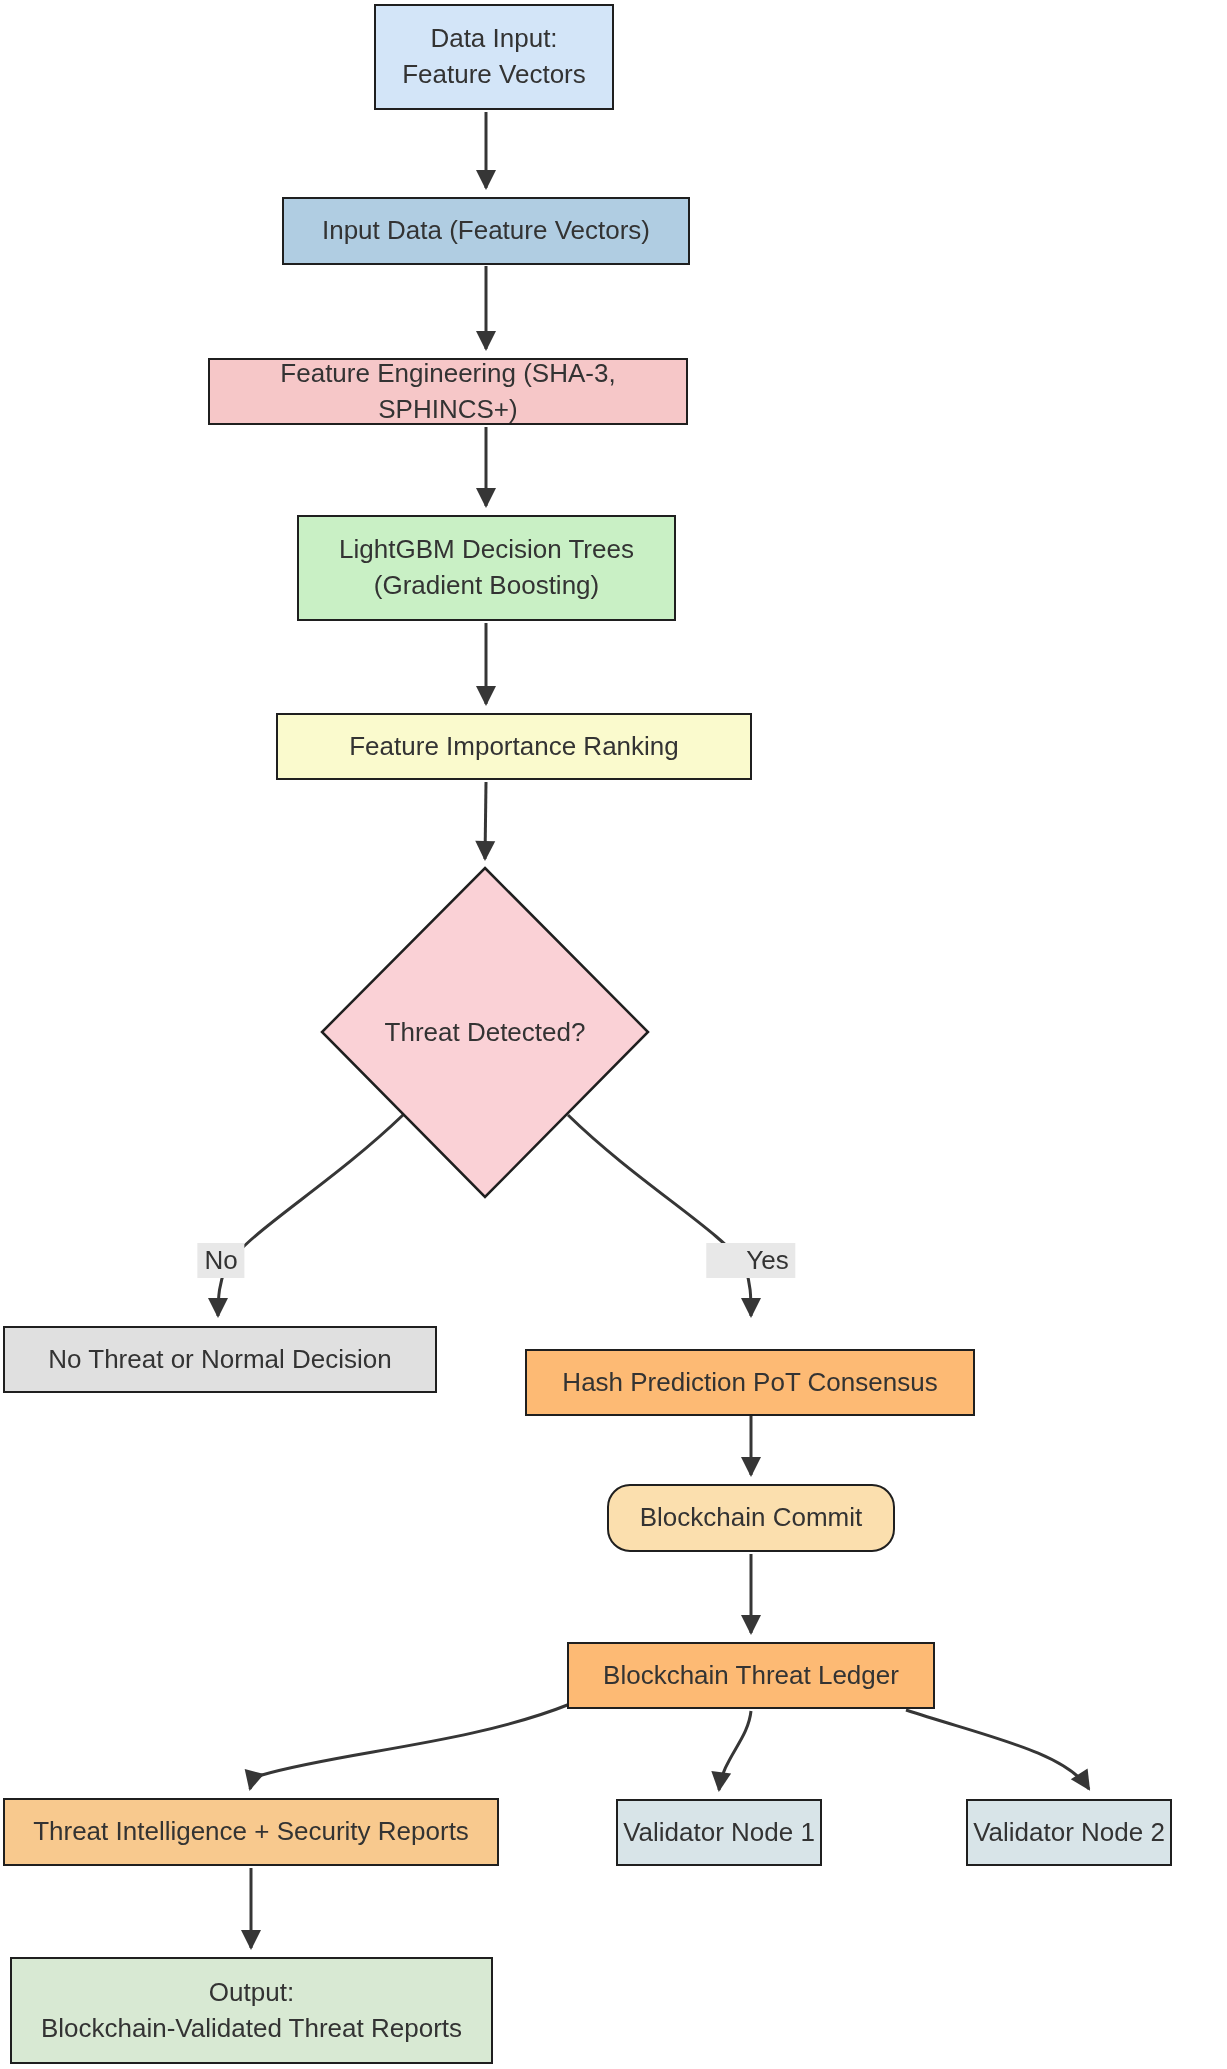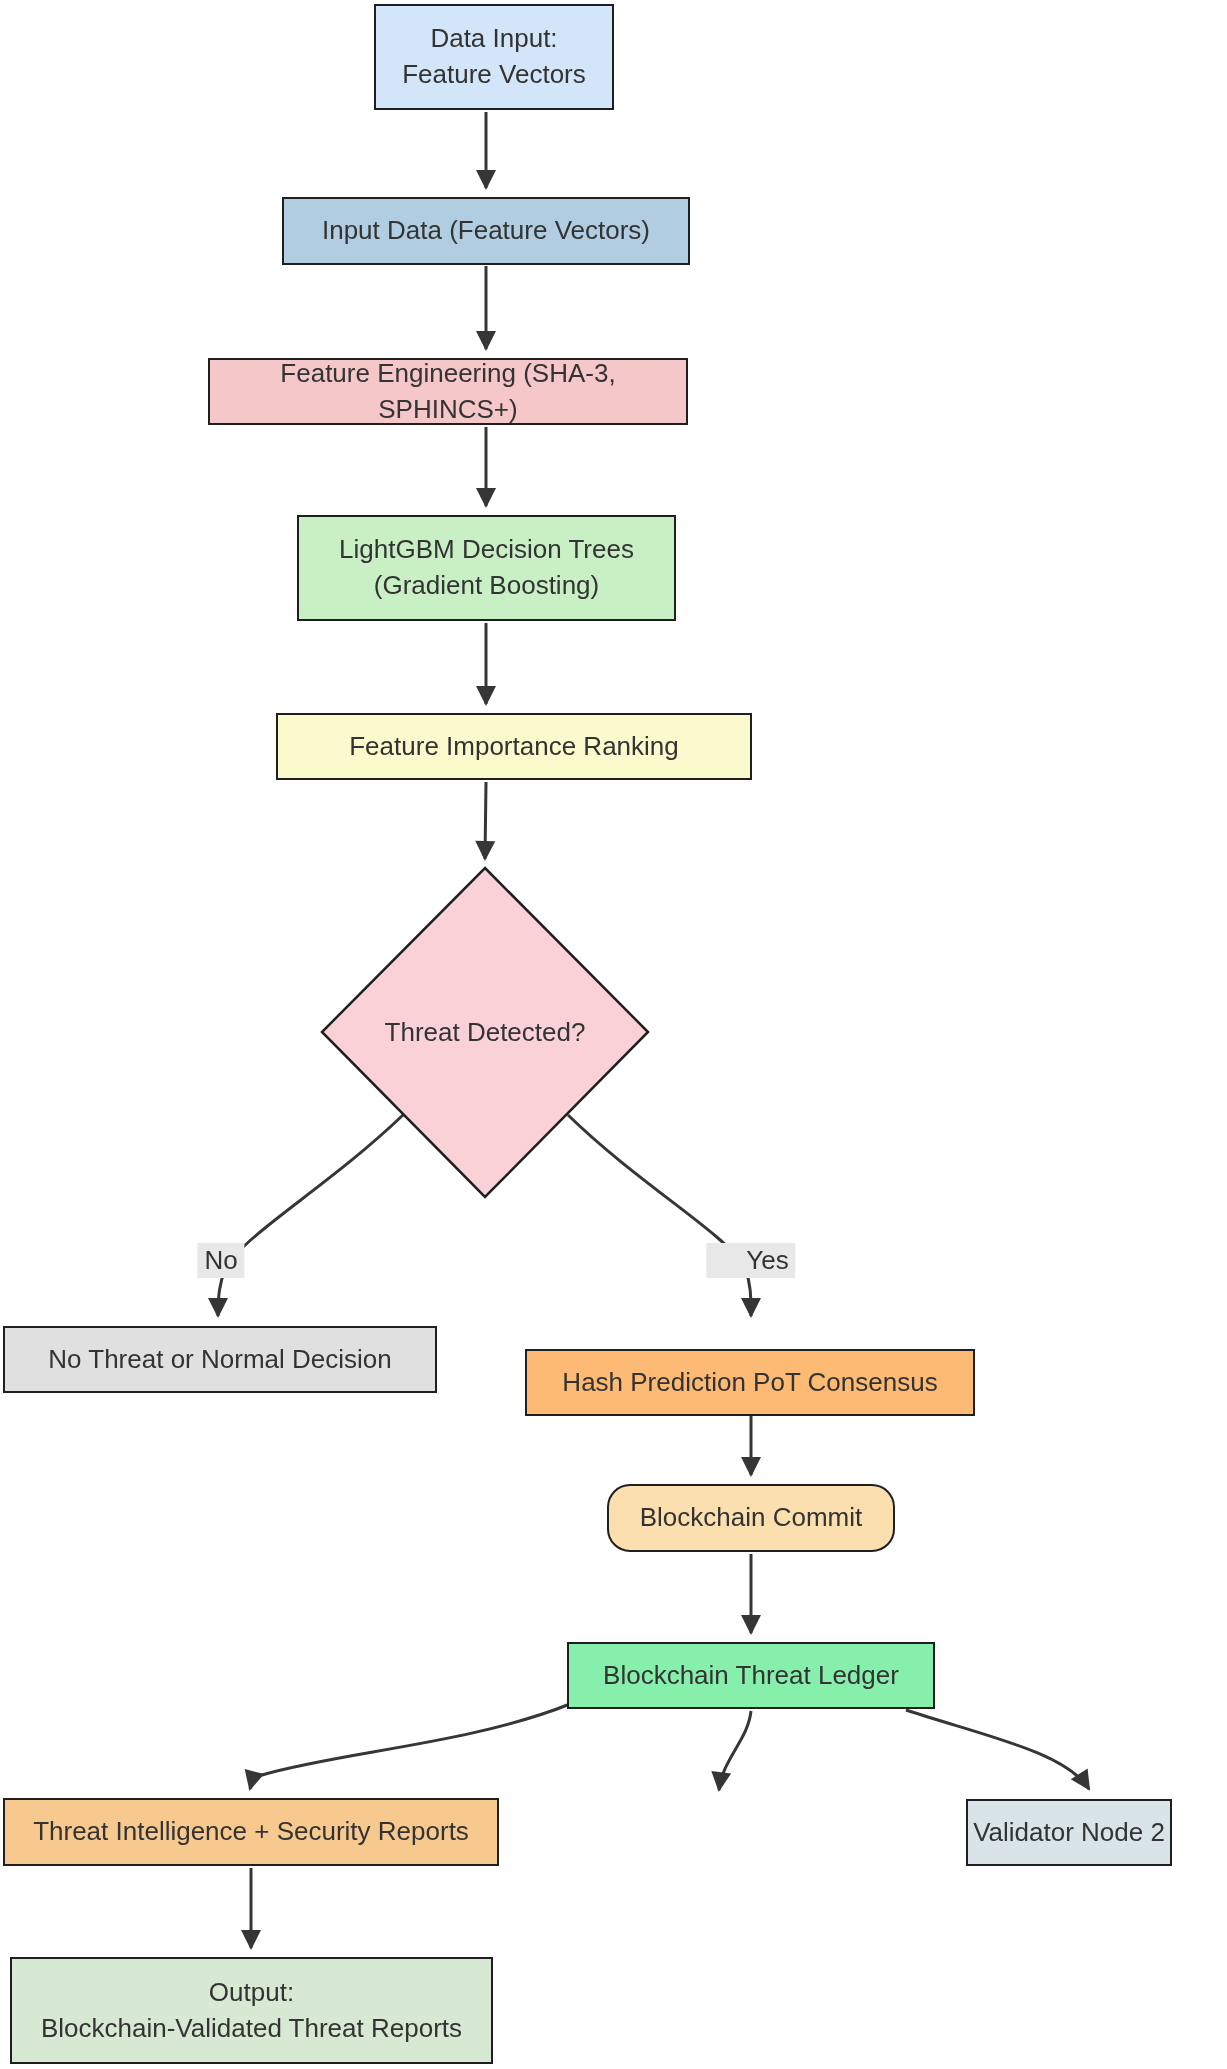--- a/index.html
+++ b/index.html
@@ -112,23 +112,24 @@
   <div class="edge-label" id="el-no">No</div>
 
   <div class="edge-label" id="el-yes">Yes</div>
 
   <div class="node" id="n-no-threat" style="background-color: rgb(224, 224, 224);">No Threat or Normal Decision</div>
 
   <div class="node" id="n-hash-pot" style="background-color: #fdba74; margin-top: 23px;">Hash Prediction PoT Consensus</div>
 
   <div class="node" id="n-commit" style="background-color: rgb(251, 223, 174);">Blockchain Commit</div>
 
-  <div class="node" id="n-ledger" style="background-color: #86efac;">Blockchain Threat Ledger</div>
+  <div class="node" id="n-ledger" style="background-color: #fdba74;">Blockchain Threat Ledger</div>
 
   <div class="node" id="n-threat-intel" style="background-color: rgb(248, 201, 142);">Threat Intelligence + Security Reports</div>
 
+  <div class="node" id="n-validator1" style="background-color: rgb(216, 228, 232);">Validator Node 1</div>
 
   <div class="node" id="n-validator2" style="background-color: rgb(216, 228, 232);">Validator Node 2</div>
 
   <div class="node" id="n-output" style="background-color: rgb(216, 233, 211);">Output:
 Blockchain-Validated Threat Reports</div>
 
 </div>
 
 </body></html>

